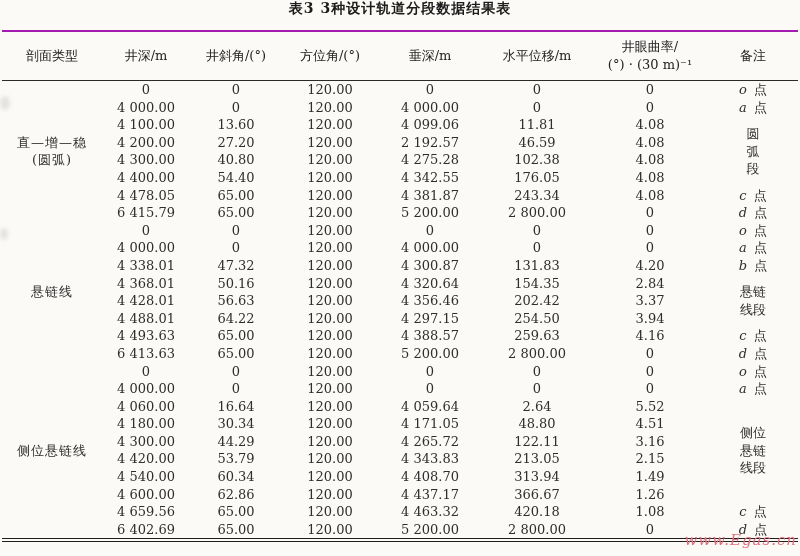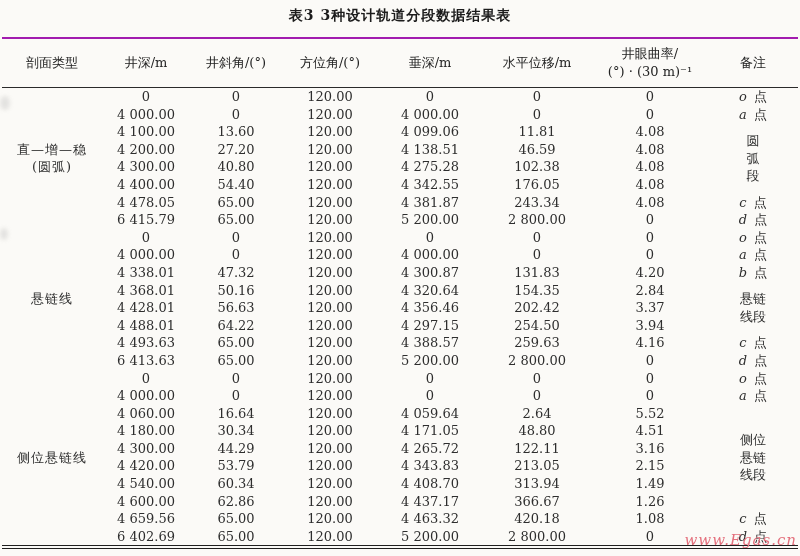--- a/index.html
+++ b/index.html
@@ -8,21 +8,20 @@
     background:#fbfaf7;
     font-family:"DejaVu Serif","Liberation Serif",serif;
     color:#2b2b2b;
     position:relative;
   }
   .page{width:800px;height:556px;position:relative;}
   .title{
     text-align:center;
     font-weight:bold;
     font-size:14px;
-    padding-top:7px;
     height:22px;
     letter-spacing:1px;
     color:#1c1c1c;
   }
   table.tbl{
     border-collapse:collapse;
     table-layout:fixed;
     width:796px;
     margin:8px 2px;
     border-top:2px solid #a21caf;
@@ -132,21 +131,21 @@
           <td>120.00</td>
           <td>4 099.06</td>
           <td>11.81</td>
           <td>4.08</td>
           <td class="note-cell" rowspan="4">圆<br>弧<br>段</td>
         </tr>
         <tr>
           <td>4 200.00</td>
           <td>27.20</td>
           <td>120.00</td>
-          <td>4 138.51</td>
+          <td>2 192.57</td>
           <td>46.59</td>
           <td>4.08</td>
         </tr>
         <tr>
           <td>4 300.00</td>
           <td>40.80</td>
           <td>120.00</td>
           <td>4 275.28</td>
           <td>102.38</td>
           <td>4.08</td>

